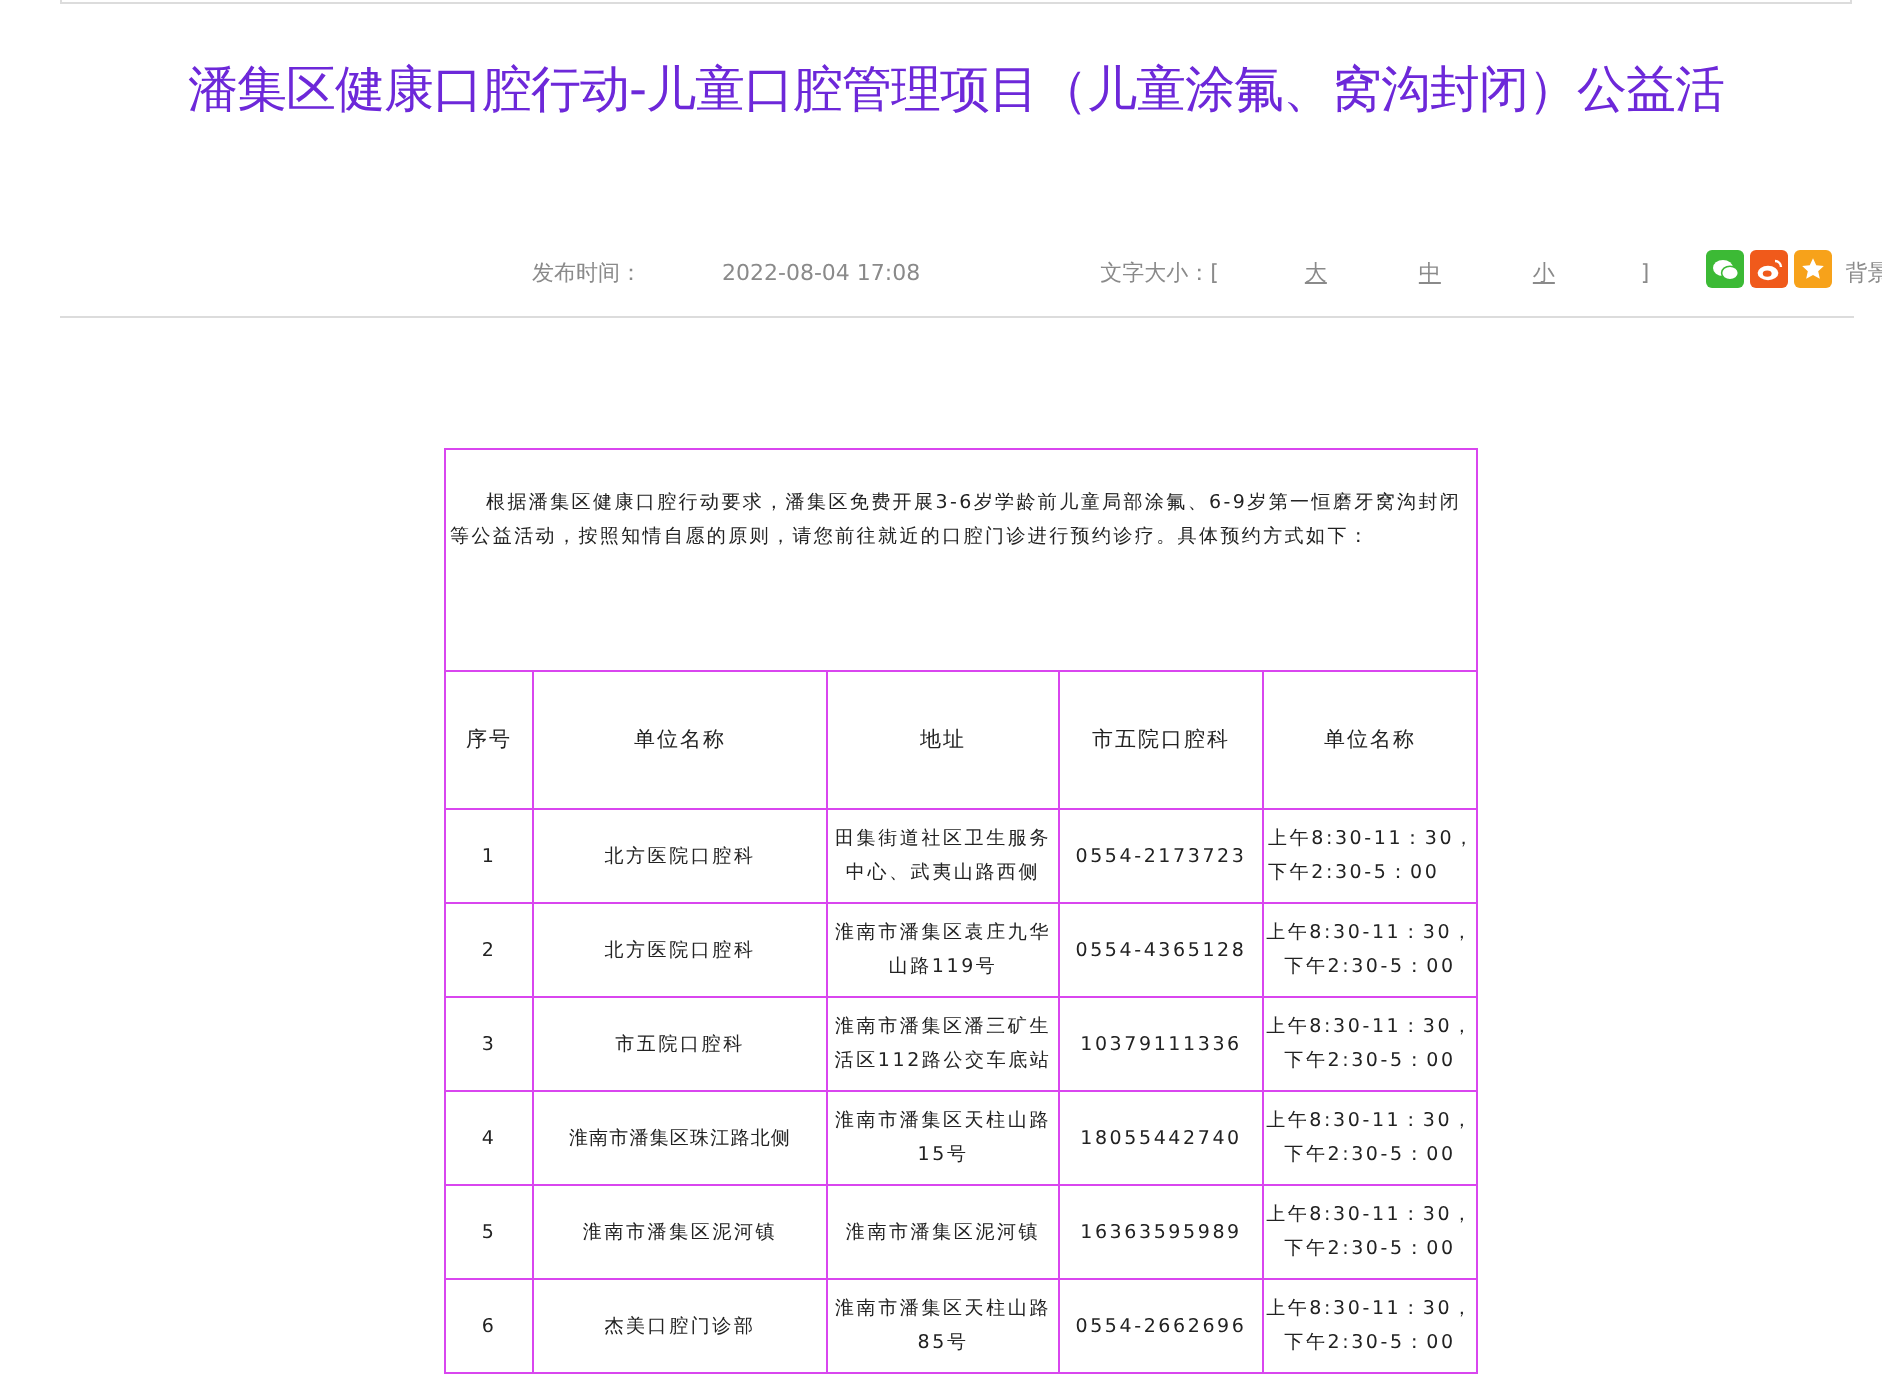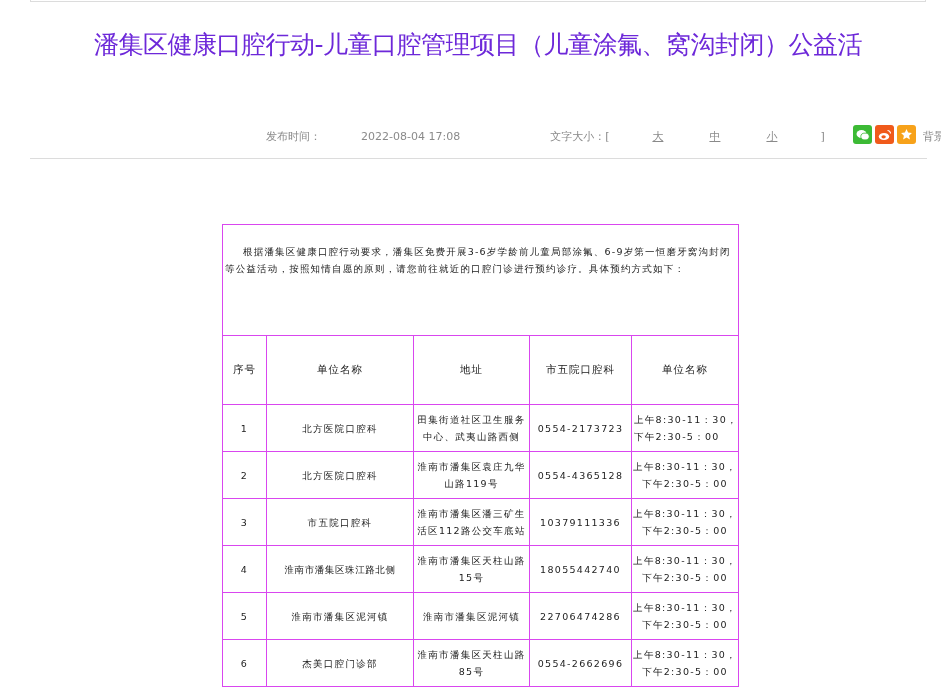--- a/index.html
+++ b/index.html
@@ -122,21 +122,21 @@
     <td>4</td>
     <td style="letter-spacing:0.6px">淮南市潘集区珠江路北侧</td>
     <td>淮南市潘集区天柱山路15号</td>
     <td>18055442740</td>
     <td><span>上午8:30-11：30，</span><br><span>下午2:30-5：00</span></td>
   </tr>
   <tr class="row">
     <td>5</td>
     <td>淮南市潘集区泥河镇</td>
     <td>淮南市潘集区泥河镇</td>
-    <td>22706474286</td>
+    <td>16363595989</td>
     <td><span>上午8:30-11：30，</span><br><span>下午2:30-5：00</span></td>
   </tr>
   <tr class="row">
     <td>6</td>
     <td>杰美口腔门诊部</td>
     <td>淮南市潘集区天柱山路85号</td>
     <td>0554-2662696</td>
     <td><span>上午8:30-11：30，</span><br><span>下午2:30-5：00</span></td>
   </tr>
 </tbody>

